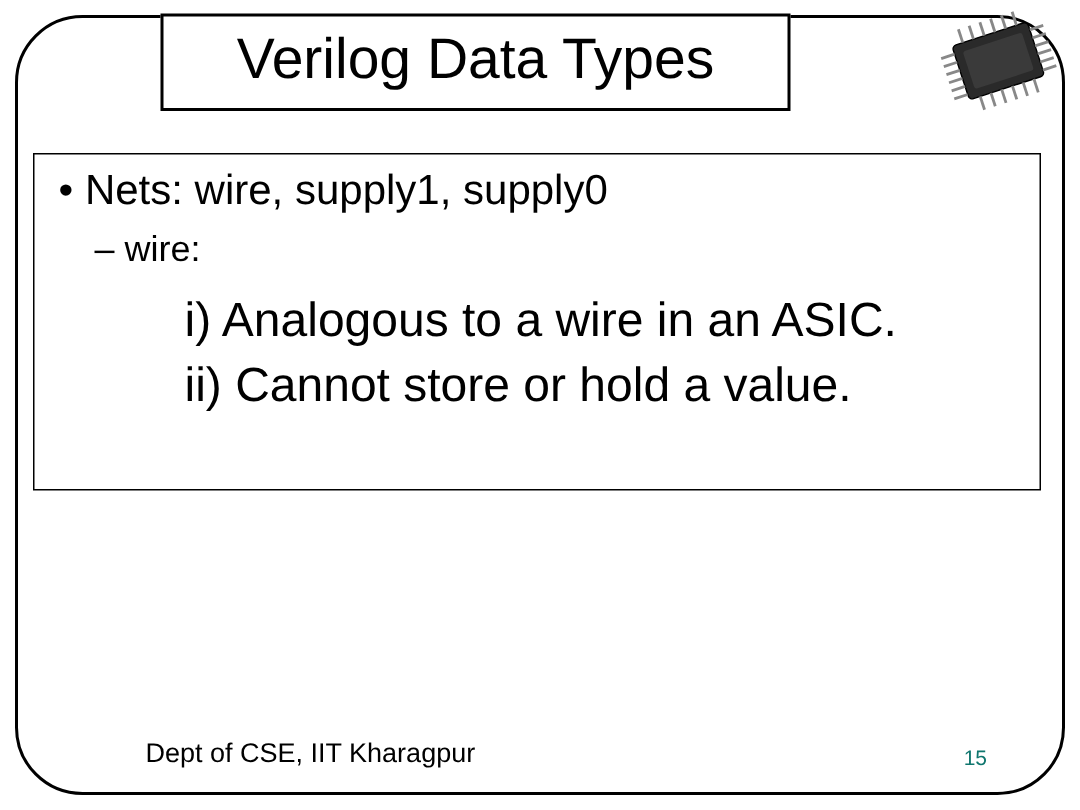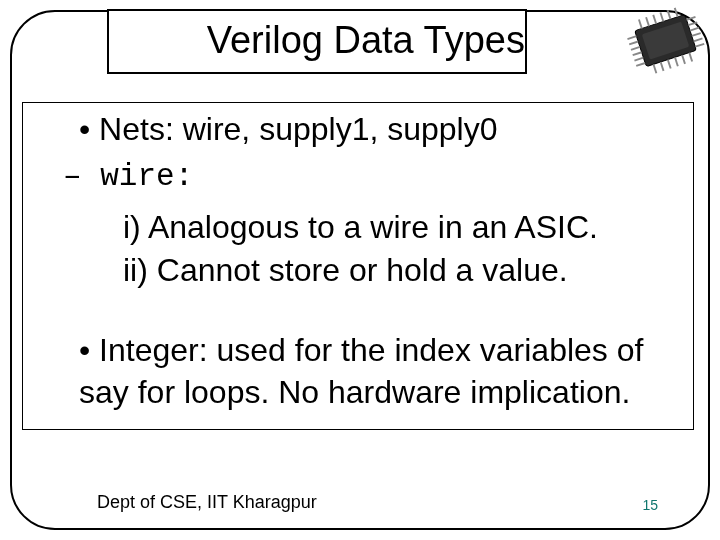--- a/index.html
+++ b/index.html
@@ -11,40 +11,40 @@
     border: 2.5px solid #000;
     border-radius: 45px;
     background: #fff;
   }
   .title-box {
     position: absolute;
     left: 95px; top: -3px;
     width: 420px;
     background: #fff;
     border: 2px solid #000;
-    text-align: right;
+    text-align: center;
     padding: 8px 0 10px 0;
   }
   .title-text { font-size: 38px; color: #000; }
   .chip {
     position: absolute;
     right: -8px; top: -8px;
     width: 95px; height: 80px;
   }
   .content {
     position: absolute;
     left: 10px; top: 90px;
     width: 672px;
     border: 1px solid #000;
     padding: 6px 8px 10px 8px;
   }
-  .b1 { font-size: 32px; line-height: 1.3; margin-bottom: 6px; margin-left: 40px; }
+  .b1 { font-size: 28px; line-height: 1.3; margin-bottom: 6px; }
   .b1::before { content: "• "; }
   .b1 { padding-left: 8px; }
-  .b2 { font-size: 31px; line-height: 1.3; padding-left: 32px; margin-bottom: 10px; font-family: Liberation Mono, monospace; }
+  .b2 { font-size: 24px; line-height: 1.3; padding-left: 32px; margin-bottom: 10px; }
   .b2::before { content: "– "; }
   .b3 { font-size: 32px; line-height: 1.3; padding-left: 92px; margin-bottom: 2px; }
   .gap { height: 36px; }
   .footer-left {
     position: absolute;
     left: 85px; bottom: 15px;
     font-size: 18px; color: #000;
   }
   .footer-right {
     position: absolute;
@@ -95,19 +95,18 @@
       </g>
     </svg>
   </div>
 
   <div class="content">
     <div class="b1">Nets: wire, supply1, supply0</div>
     <div class="b2">wire:</div>
     <div class="b3">i) Analogous to a wire in an ASIC.</div>
     <div class="b3">ii) Cannot store or hold a value.</div>
     <div class="gap"></div>
-    <div class="b1">Integer: used for the index variables of say for loops. No hardware implication.</div>
   </div>
 
   <div class="footer-left">Dept of CSE, IIT Kharagpur</div>
   <div class="footer-right">15</div>
 
 </div>
 
 </body></html>

